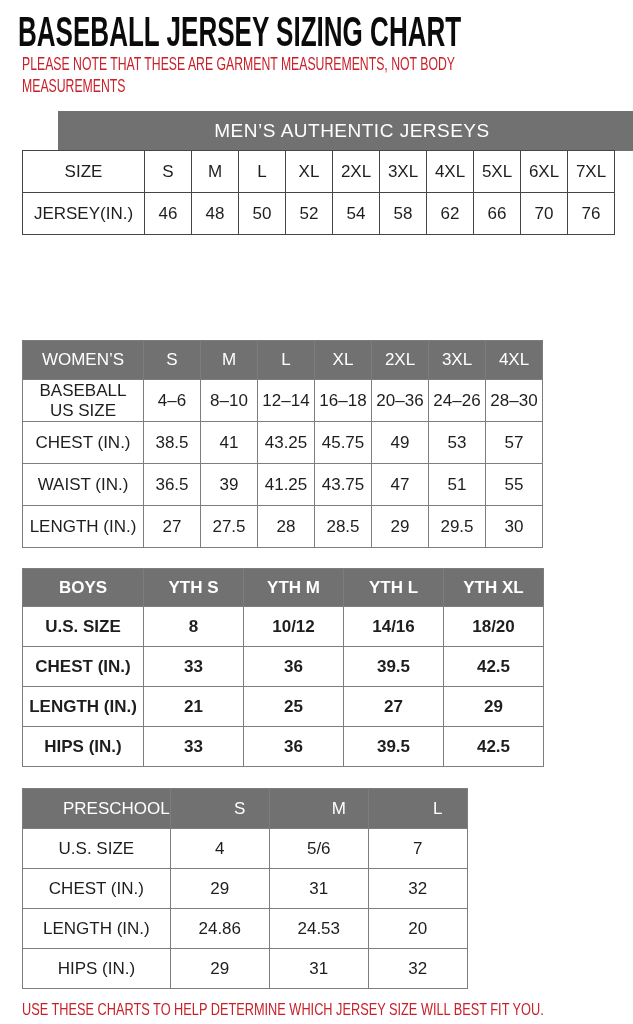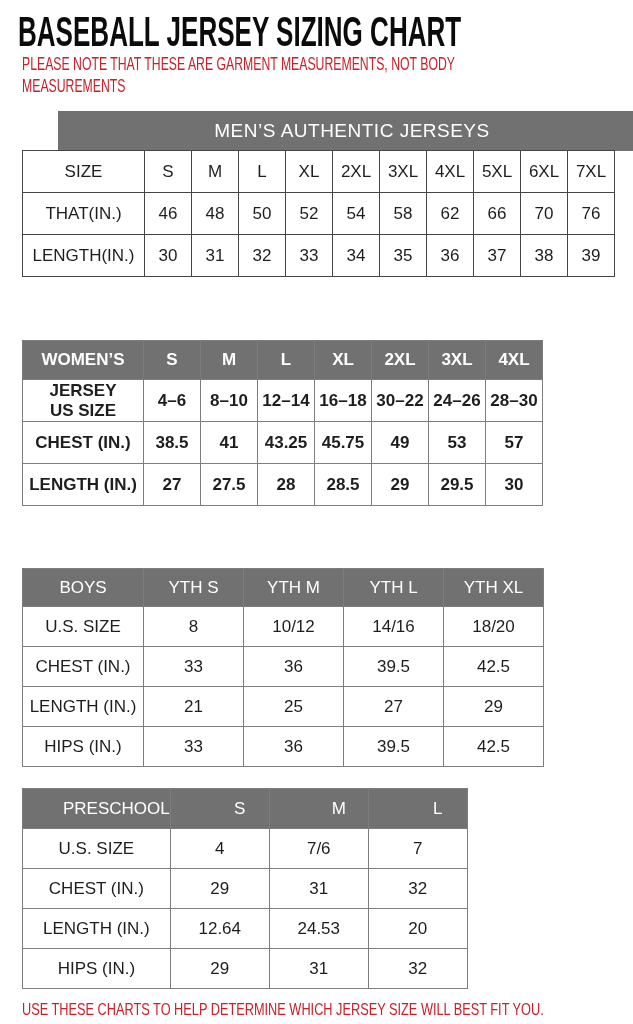--- a/index.html
+++ b/index.html
@@ -51,25 +51,25 @@
 
   
   #mens-table { top:150px; }
   #mens-table th, #mens-table td { border-color:#454545; height:41px; }
   #mens-table thead th { background:#ffffff; color:#1e1e1e; }
 
   
   .gray-head thead th { background:#717171; color:#ffffff; }
 
   #womens-table { top:340px; }
-  #womens-table th, #womens-table td { height:41px;font-weight:bold; }
+  #womens-table th, #womens-table td { height:41px; }
   #womens-table thead th { height:38px; }
 
   #boys-table { top:568px; }
-  #boys-table th, #boys-table td { height:39px; }
+  #boys-table th, #boys-table td { height:39px;font-weight:bold; }
   #boys-table thead th { height:37px; }
 
   #preschool-table { top:788px; }
   #preschool-table th, #preschool-table td { height:39px; }
   #preschool-table thead th { height:39px;padding-left:40px; }
 
   .footer-note {
     position:absolute; left:22px; top:1000px;
     font-size:17px; color:#c9202a; white-space:nowrap;
     transform:scaleX(0.75); transform-origin:0 0;
@@ -111,45 +111,32 @@
         <th>2XL</th>
         <th>3XL</th>
         <th>4XL</th>
         <th>5XL</th>
         <th>6XL</th>
         <th>7XL</th>
       </tr>
     </thead>
     <tbody>
       <tr>
-        <th>THAT(IN.)</th>
+        <th>JERSEY(IN.)</th>
         <td>46</td>
         <td>48</td>
         <td>50</td>
         <td>52</td>
         <td>54</td>
         <td>58</td>
         <td>62</td>
         <td>66</td>
         <td>70</td>
         <td>76</td>
       </tr>
-      <tr>
-        <th>LENGTH(IN.)</th>
-        <td>30</td>
-        <td>31</td>
-        <td>32</td>
-        <td>33</td>
-        <td>34</td>
-        <td>35</td>
-        <td>36</td>
-        <td>37</td>
-        <td>38</td>
-        <td>39</td>
-      </tr>
     </tbody>
   </table>
 
 <table id="womens-table" class="sizing-table gray-head">
     <colgroup>
       <col style="width: 121px;">
       <col style="width: 57px;">
       <col style="width: 57px;">
       <col style="width: 57px;">
       <col style="width: 57px;">
@@ -164,41 +151,51 @@
         <th>M</th>
         <th>L</th>
         <th>XL</th>
         <th>2XL</th>
         <th>3XL</th>
         <th>4XL</th>
       </tr>
     </thead>
     <tbody>
       <tr>
-        <th>JERSEY
+        <th>BASEBALL
 US SIZE</th>
         <td>4–6</td>
         <td>8–10</td>
         <td>12–14</td>
         <td>16–18</td>
-        <td>30–22</td>
+        <td>20–36</td>
         <td>24–26</td>
         <td>28–30</td>
       </tr>
       <tr>
         <th>CHEST (IN.)</th>
         <td>38.5</td>
         <td>41</td>
         <td>43.25</td>
         <td>45.75</td>
         <td>49</td>
         <td>53</td>
         <td>57</td>
       </tr>
       <tr>
+        <th>WAIST (IN.)</th>
+        <td>36.5</td>
+        <td>39</td>
+        <td>41.25</td>
+        <td>43.75</td>
+        <td>47</td>
+        <td>51</td>
+        <td>55</td>
+      </tr>
+      <tr>
         <th>LENGTH (IN.)</th>
         <td>27</td>
         <td>27.5</td>
         <td>28</td>
         <td>28.5</td>
         <td>29</td>
         <td>29.5</td>
         <td>30</td>
       </tr>
     </tbody>
@@ -265,32 +262,32 @@
         <th>PRESCHOOL</th>
         <th>S</th>
         <th>M</th>
         <th>L</th>
       </tr>
     </thead>
     <tbody>
       <tr>
         <th>U.S. SIZE</th>
         <td>4</td>
-        <td>7/6</td>
+        <td>5/6</td>
         <td>7</td>
       </tr>
       <tr>
         <th>CHEST (IN.)</th>
         <td>29</td>
         <td>31</td>
         <td>32</td>
       </tr>
       <tr>
         <th>LENGTH (IN.)</th>
-        <td>12.64</td>
+        <td>24.86</td>
         <td>24.53</td>
         <td>20</td>
       </tr>
       <tr>
         <th>HIPS (IN.)</th>
         <td>29</td>
         <td>31</td>
         <td>32</td>
       </tr>
     </tbody>

